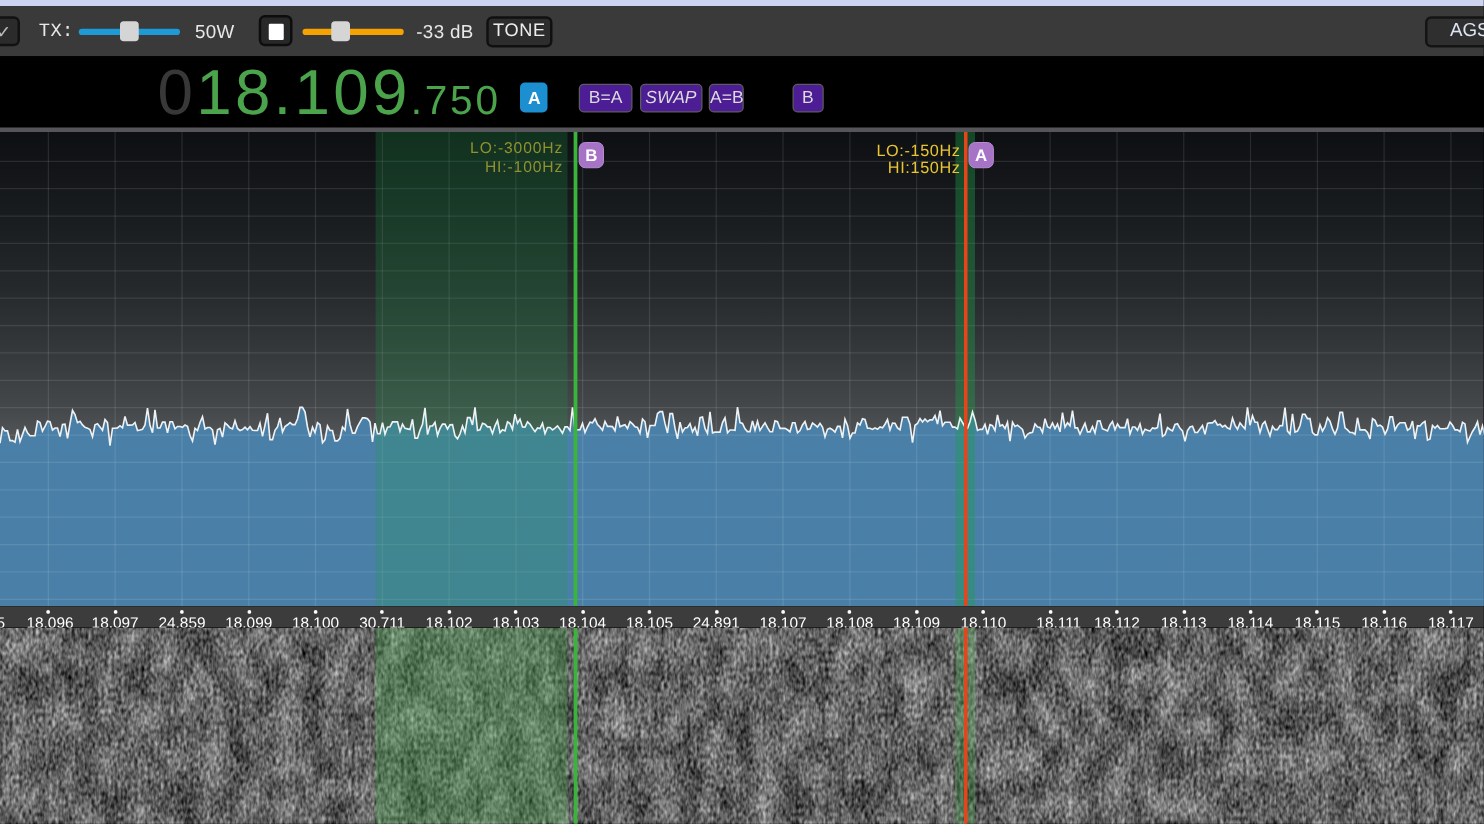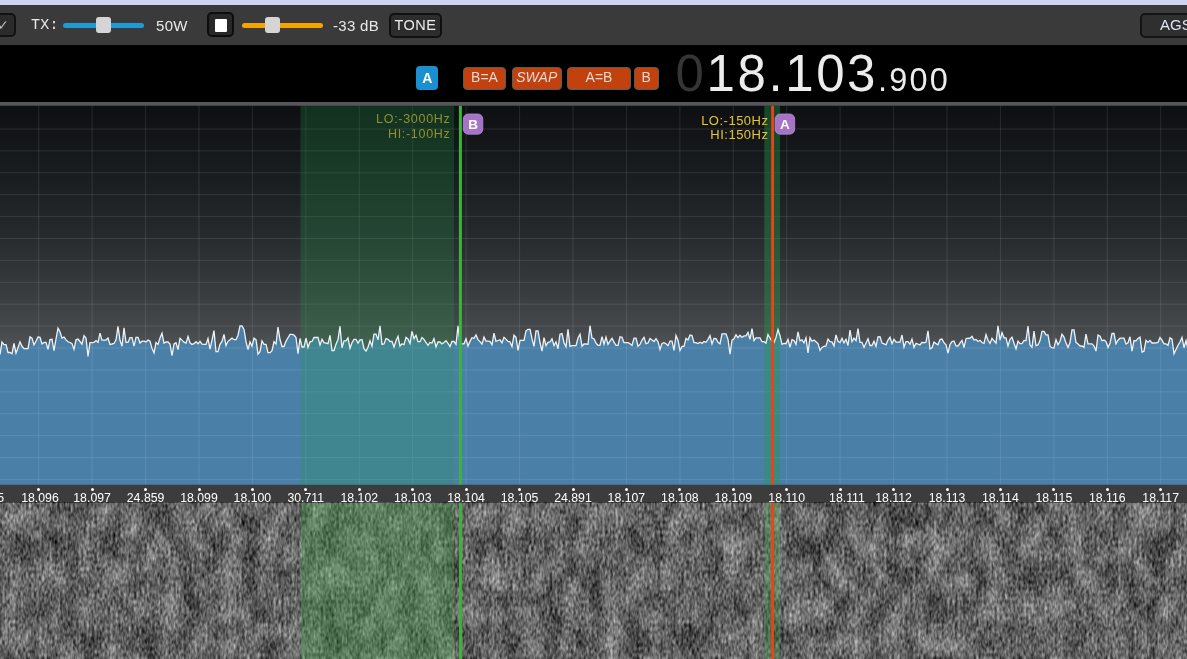--- a/index.html
+++ b/index.html
@@ -25,21 +25,21 @@
   #agsb { left:1140px; top:8px; width:70px; height:24.5px; background:#2f2f2f;
            border:2px solid #141414; border-radius:5px; color:#dde4f2; font-size:15px;
            line-height:20px; padding-left:18px;}
 
   
   #fr { left:0; top:45px; width:1187px; height:57px; background:#000; }
   .freq { top:0; line-height:57px; font-size:51px; letter-spacing:2.6px; white-space:nowrap; }
   .freq .sm { font-size:32.5px; letter-spacing:2.2px; }
   .badgeA { left:416.4px; top:21px; width:22px; height:24px; background:#1b8fd0; border-radius:4px;
             color:#fff; font-size:14px; font-weight:bold; text-align:center; line-height:24px; }
-  .fbtn { top:22.3px; height:22.5px; background:#c2410c; border:1.5px solid #5c5c5c; border-radius:4px;
+  .fbtn { top:22.3px; height:22.5px; background:#4c1d95; border:1.5px solid #5c5c5c; border-radius:4px;
           color:#dcdcdc; font-size:14px; text-align:center; line-height:19.5px; }
 
   
   #sep { left:0; top:102px; width:1187px; height:3.5px; background:#56565a; }
 
   
   #sb { left:0; top:484.7px; width:1187px; height:17.69999999999999px; background:#3c3c3c; overflow:hidden;}
   .tl { position:absolute; top:6.5px; width:60px; margin-left:-30px; text-align:center;
         color:#fff; font-size:12.3px; }
   .td { position:absolute; top:3.2px; width:3px; height:3px; margin-left:-1.5px; border-radius:50%; background:#fff; }
@@ -59,26 +59,26 @@
         <div></div>
       </div>
     <div class="abs track" style="left:242px; width:81px; background:#f5a300;"></div>
     <div class="abs hndl" style="left:265px;"></div>
     <span class="abs tbt" style="left:333px;">-33 dB</span>
     <div class="abs" id="toneb">TONE</div>
     <div class="abs" id="agsb">AGS-</div>
   </div>
 
   <div class="abs" id="fr">
+    <div class="abs freq" style="left:126px; color:#4ba34b;"><span style="color:#383838;">0</span>18.109<span class="sm">.750</span></div>
     <div class="abs badgeA">A</div>
     <div class="abs fbtn" style="left:463px; width:43px;">B=A</div>
     <div class="abs fbtn" style="left:512px; width:49.5px;font-style:italic;">SWAP</div>
-    <div class="abs fbtn" style="left:567px; width:64px;">A=B</div>
+    <div class="abs fbtn" style="left:567px; width:28px;">A=B</div>
     <div class="abs fbtn" style="left:634px; width:24.5px;">B</div>
-    <div class="abs freq" style="left:675.5px; color:#ececec;"><span style="color:#353535;">0</span>18.103<span class="sm">.900</span></div>
   </div>
 
   <div class="abs" id="sep"></div>
 
   <svg class="abs" style="left:0; top:0;" width="1187" height="659" viewBox="0 0 1187 659">
     <defs>
       <linearGradient id="bgg" x1="0" y1="105.5" x2="0" y2="484.7" gradientUnits="userSpaceOnUse">
         <stop offset="0" stop-color="#0d0f12"></stop>
         <stop offset="0.20" stop-color="#1b1e21"></stop>
         <stop offset="0.33" stop-color="#26292c"></stop>

